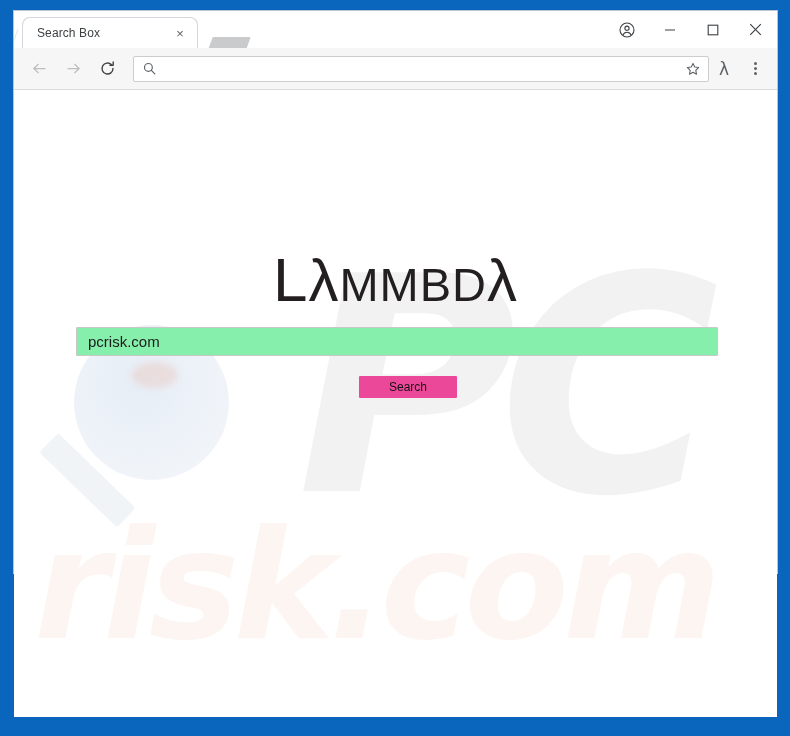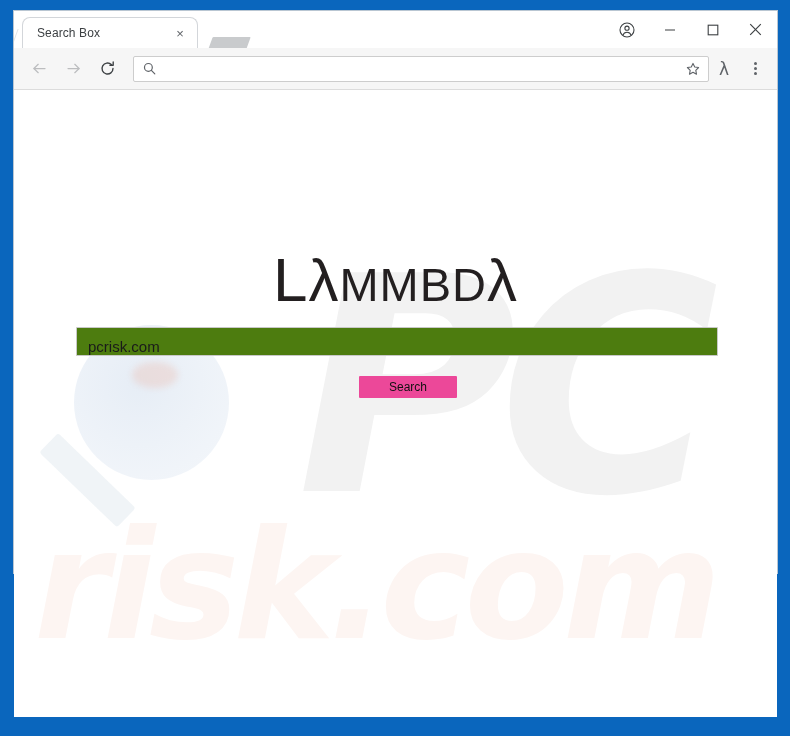--- a/index.html
+++ b/index.html
@@ -294,25 +294,25 @@
   .logo .cap { font-size: 62px; }
   .logo .lam { font-size: 60px; }
   .logo .sm  { font-size: 47px; }
 
   .searchbox {
     position: absolute;
     left: 62px;
     top: 237px;
     width: 642px;
     height: 29px;
-    background: #4d7c0f;
+    background: #86efac;
     border: 1px solid #c8c8c8;
     box-sizing: border-box;
     display: flex;
-    align-items: flex-end;
+    align-items: center;
     border-radius: 1px;
   }
   .searchbox-text {
     font-family: "Liberation Sans", sans-serif;
     font-size: 15px;
     color: #1a1a1a;
     margin-left: 11px;
   }
 
   .search-btn {

